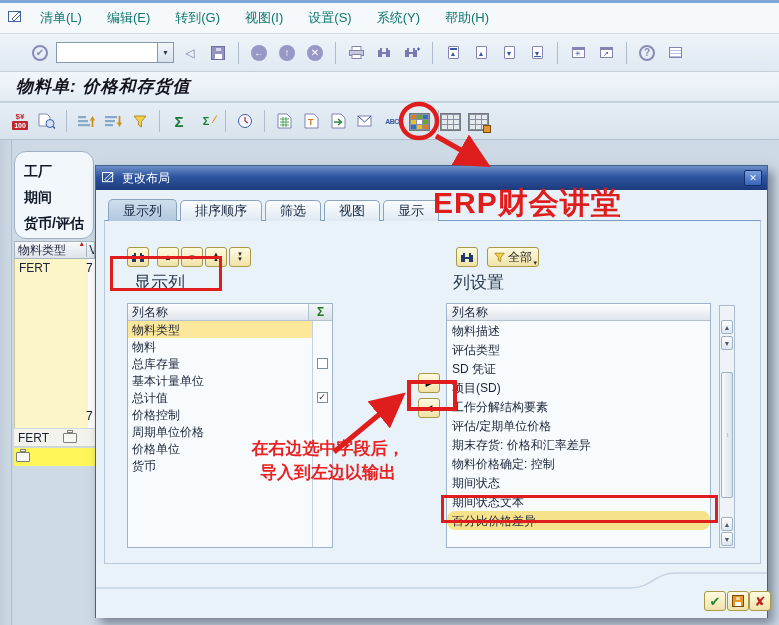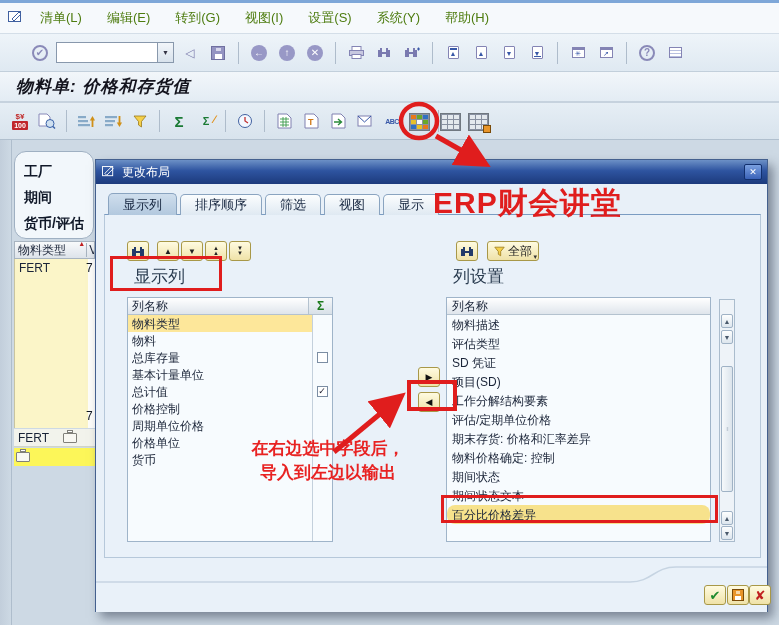--- a/index.html
+++ b/index.html
@@ -4,21 +4,21 @@
 <style>
   * { margin:0; padding:0; box-sizing:border-box; }
   html,body { background:#b9c6d3; }
   #screen{ position:relative; width:779px; height:625px; overflow:hidden;
     background:#cdd9e4; font-family:"Liberation Sans","DejaVu Sans",sans-serif; color:#1a2438;}
   .abs{position:absolute;}
   
   .topstrip{left:0;top:0;width:779px;height:3px;background:#7ea7d8;}
   .menubar{left:0;top:3px;width:779px;height:31px;background:#f6f9fc;border-bottom:1px solid #d4dee8;display:flex;align-items:center;padding-left:8px;}
   .menuitems{display:flex;gap:25px;margin-left:16px;}
-  .mitem{font-size:13px;color:#4d7c0f;cursor:default;}
+  .mitem{font-size:13px;color:#0f766e;cursor:default;}
   .stdbar{left:0;top:34px;width:779px;height:38px;background:linear-gradient(#eef4f9,#dfe9f2);border-bottom:1px solid #c2cfdb;display:flex;align-items:center;padding-left:28px;gap:4px;}
   .titlebar{left:0;top:72px;width:779px;height:31px;background:linear-gradient(#f2f6fa,#e3ecf4);border-bottom:2px solid #c6d2de;display:flex;align-items:center;padding-left:16px;}
   .scr-title{font-size:17px;font-weight:bold;font-style:italic;color:#14141e;letter-spacing:1px;}
   .appbar{left:0;top:103px;width:779px;height:37px;background:linear-gradient(#e6eef5,#d8e3ed);border-bottom:1px solid #b0bfce;display:flex;align-items:center;padding-left:8px;gap:3px;}
   .vsep{width:1px;height:22px;background:#aebccb;margin:0 4px;flex:none;}
   .tbtn{display:inline-flex;width:24px;height:24px;align-items:center;justify-content:center;flex:none;cursor:default;}
   .circo{width:16px;height:16px;border:2px solid #8a8ab8;border-radius:50%;color:#8a8ab8;font-size:10px;font-weight:bold;display:inline-flex;align-items:center;justify-content:center;}
   .circf{width:16px;height:16px;border-radius:50%;background:#9898c6;color:#fff;font-size:10px;display:inline-flex;align-items:center;justify-content:center;}
   .glyph{color:#8080b0;font-size:14px;}
   .cmd{display:inline-flex;width:118px;height:21px;border:1px solid #8898ac;background:#fff;align-items:stretch;}
@@ -60,21 +60,21 @@
   .ycol{left:14px;top:259px;width:74px;height:169px;background:#fbf5c8;border-left:1px solid #c8c4a0;font-size:12px;}
   .ycol .cellv{padding:2px 0 0 4px;}
   .wcol{left:88px;top:259px;width:7px;height:169px;background:#fdfdfa;font-size:12px;overflow:hidden;}
   .num7a{left:86px;top:261px;font-size:12px;color:#101820;}
   .num7b{left:86px;top:409px;font-size:12px;color:#101820;}
   .bgrow2{left:14px;top:429px;width:81px;height:18px;background:#f2f3ec;font-size:12px;display:flex;align-items:center;gap:14px;padding-left:4px;border-bottom:1px solid #d0d4c8;}
   .bgrow3{left:14px;top:448px;width:81px;height:18px;background:#fcf659;display:flex;align-items:center;padding-left:2px;}
   .stampico{width:14px;height:10px;background:#f8f8f2;border:1px solid #80807a;border-radius:1px;position:relative;display:inline-block;}
   .stampico i{position:absolute;left:3px;top:-4px;width:6px;height:3px;background:#fff;border:1px solid #80807a;display:block;}
   
-  .dlg{left:95px;top:159px;width:673px;height:453px;background:#e8f0f8;border:1px solid #44608e;box-shadow:5px 6px 10px rgba(40,50,70,.5);z-index:10;}
+  .dlg{left:95px;top:165px;width:673px;height:453px;background:#e8f0f8;border:1px solid #44608e;box-shadow:5px 6px 10px rgba(40,50,70,.5);z-index:10;}
   .dlg-title{position:absolute;left:0;top:0;width:100%;height:24px;background:linear-gradient(180deg,#6c90c6 0%,#2e54a0 45%,#1c3a7c 100%);display:flex;align-items:center;padding-left:6px;gap:6px;}
   .dlg-title-text{color:#fff;font-size:12px;}
   .dlg-close{position:absolute;right:5px;top:4px;width:18px;height:16px;border-radius:2px;background:linear-gradient(#7aa0e0,#3a62b8);border:1px solid #12306e;color:#fff;font-size:9px;font-weight:bold;display:flex;align-items:center;justify-content:center;}
   .tabs{position:absolute;left:12px;top:33px;height:22px;display:flex;align-items:flex-end;z-index:2;}
   .tab{height:21px;padding:0 14px;display:flex;align-items:center;font-size:13px;color:#15253f;background:linear-gradient(#fbfdfe,#dfe9f2);border:1px solid #8aa4c0;border-bottom:none;border-radius:5px 5px 0 0;margin-right:3px;}
   .tab.selected{height:22px;background:linear-gradient(#cfdeed,#b2c8de);}
   .cbox{position:absolute;left:8px;top:54px;width:657px;height:344px;background:#e9f1f9;border:1px solid #b6c8da;border-top:1px solid #7a9cc2;}
   .sapbtn{background:linear-gradient(#fffbe0,#efe2a8);border:1px solid #a89848;border-radius:3px;display:inline-flex;align-items:center;justify-content:center;height:20px;color:#222;}
   .heading{font-size:17px;color:#2a3c50;}
   .llist,.rlist{position:absolute;background:#f7fbfe;border:1px solid #9fb4c9;}

